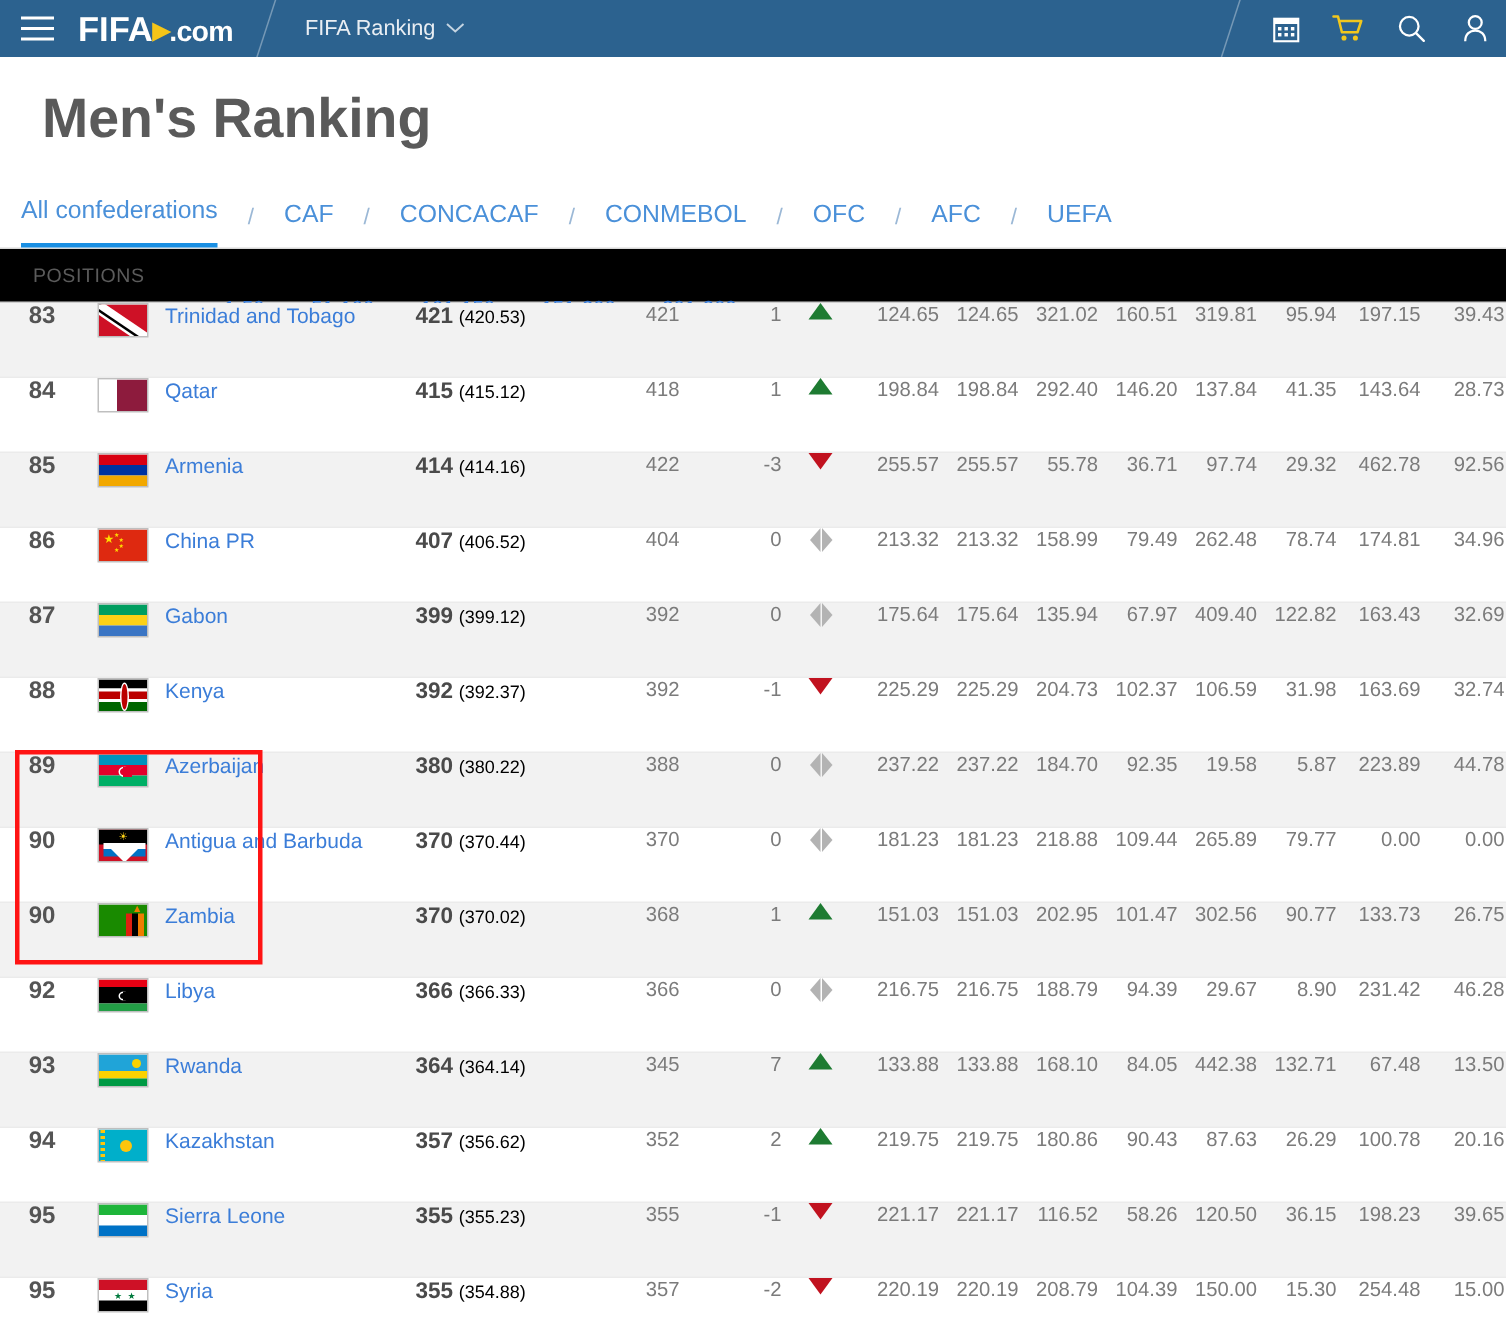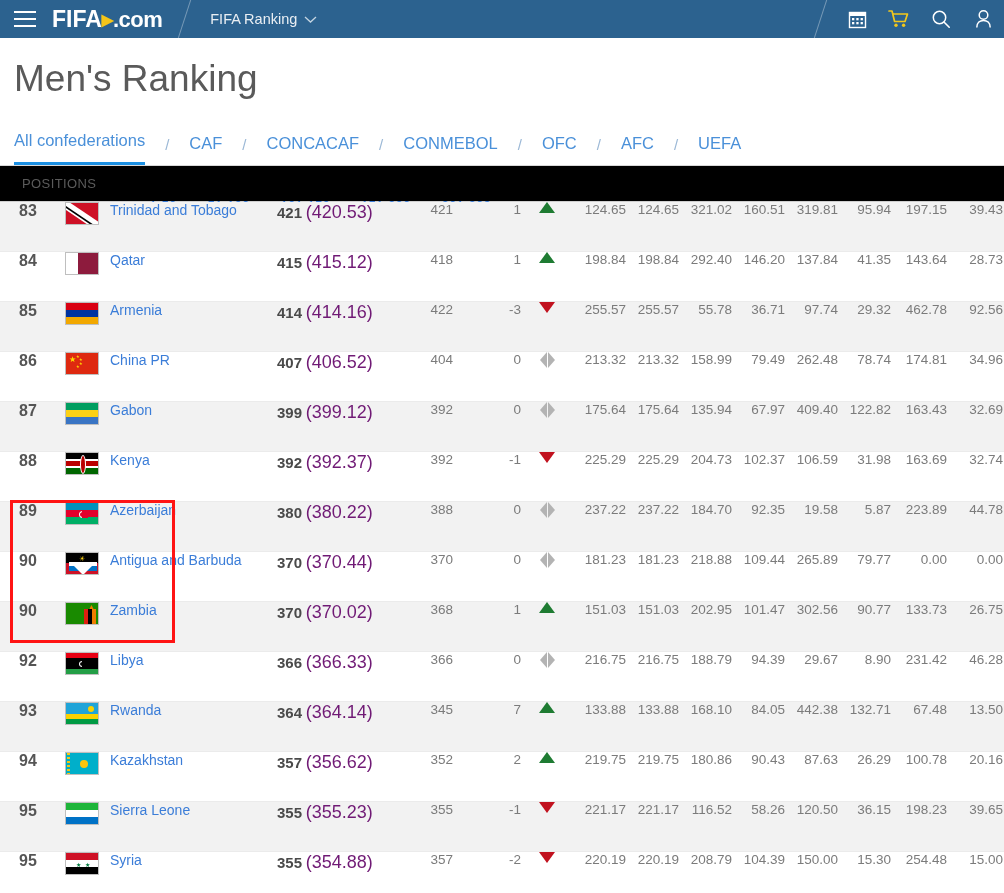--- a/index.html
+++ b/index.html
@@ -28,21 +28,21 @@
   .logo {
     color: #ffffff;
     font-size: 23px;
     font-weight: bold;
     letter-spacing: -0.5px;
     display: flex; align-items: baseline;
     cursor: pointer;
   }
   .logo .fifa { font-size: 23px; font-weight: 800; letter-spacing: 0px; }
   .logo .comma { color:#f5c518; font-size: 23px; font-weight: 800; margin:0 0px; }
-  .logo .com { font-size: 22px; font-weight: 700; }
+  .logo .com { font-size: 19px; font-weight: 700; }
   .nav-divider {
     width: 34px; height: 38px;
     position: relative;
     margin-left: 10px;
   }
   .nav-divider::after {
     content:"";
     position:absolute; left: 12px; top: -4px;
     width: 1px; height: 46px;
     background: rgba(255,255,255,.35);
@@ -73,22 +73,22 @@
     width: 42px; height: 38px;
     display:flex; align-items:center; justify-content:center;
     cursor: pointer;
   }
   .navicon svg { display:block; }
 
   
   .page-title {
     font-size: 37px;
     color: #5a5a5a;
-    font-weight: 400;
-    padding: 20px 0 0 14px;
+    font-weight: 700;
+    padding: 20px 0 0 28px;
     letter-spacing: 0px;
   }
 
   
   .conf-bar {
     display: flex;
     align-items: flex-end;
     padding: 0 0 0 14px;
     height: 48px;
     margin-top: 18px;
@@ -194,21 +194,21 @@
     padding-left: 2px;
     white-space: nowrap;
   }
   .c-pts {
     flex: none; width: 120px;
     text-align: left;
     padding-left: 4px;
     white-space: nowrap;
   }
   .c-pts b { color:#4a4a4a; font-size: 15px; font-weight: bold; }
-  .c-pts span { color:#701a75; font-size: 18px; }
+  .c-pts span { color:#000000; font-size: 12px; }
   .c-prev { flex:none; width: 60px; text-align: right; color:#7b7b7b; font-size:13.5px; }
   .c-delta { flex:none; width: 68px; text-align: right; color:#7b7b7b; font-size:13.5px; }
   .c-arrow { flex:none; width: 52px; display:flex; align-items:center; justify-content:center; }
   .c-num { flex:none; width: 53px; text-align: right; color:#7b7b7b; font-size:13.5px; }
   .c-num.w { width: 56px; }
   .c-chev { flex:none; width: 46px; display:flex; align-items:center; justify-content:center; cursor:pointer; }
 
   .tri-up {
     width:0;height:0;
     border-left: 8px solid transparent;

